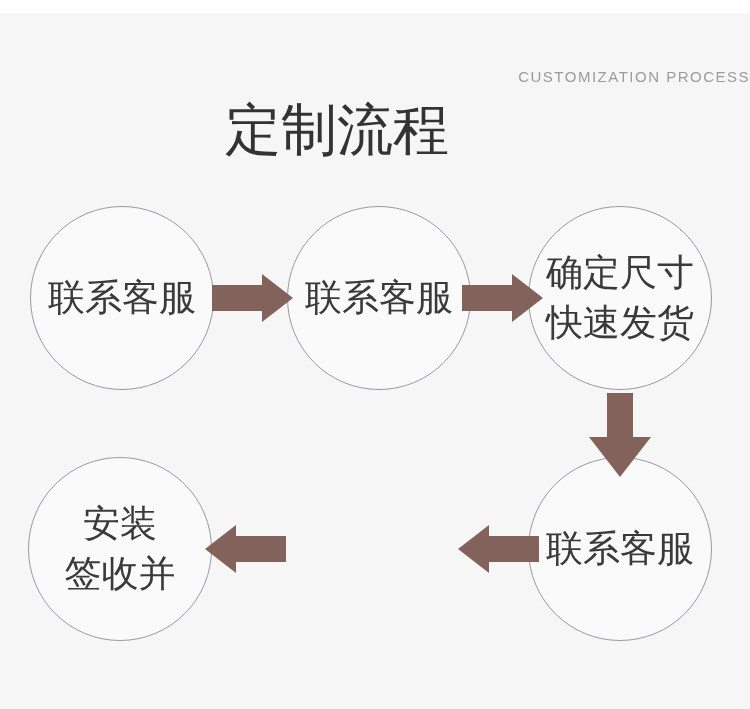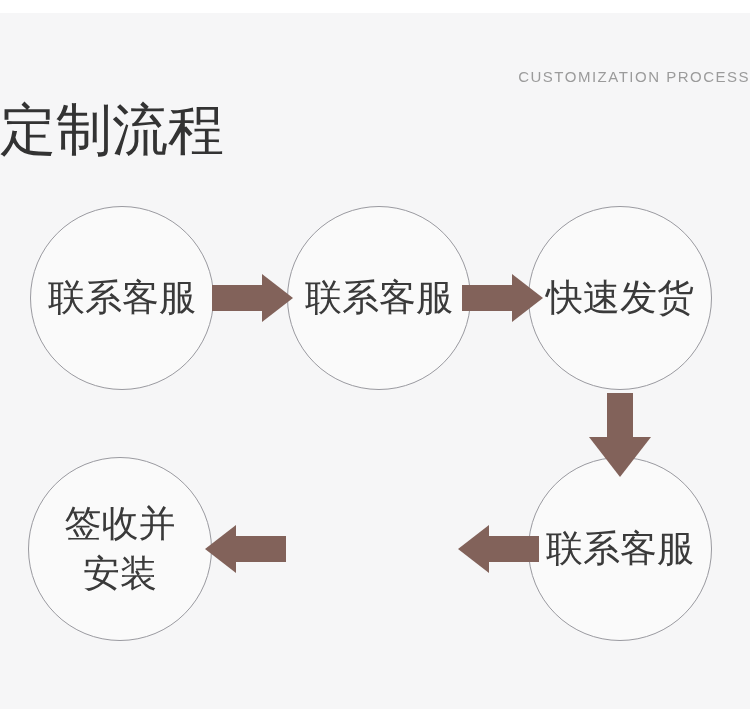--- a/index.html
+++ b/index.html
@@ -27,20 +27,21 @@
   }
   .subtitle{
     position:absolute;left:0;top:68px;width:750px;
     text-align:right;
     font-size:15px;
     letter-spacing:1.5px;
     color:var(--subtitle);
   }
   .title{
     position:absolute;left:0;top:98px;width:674px;
+    text-align:center;
     font-size:56px;
     line-height:64px;
     font-weight:500;
     color:var(--title);
   }
   .circle{
     position:absolute;
     width:184px;height:184px;
     border:1px solid var(--circle-border);
     border-radius:50%;
@@ -118,20 +119,21 @@
   <div class="circle c2">
     <span class="line">联系客服</span>
   </div>
 
   <div class="arrow a2">
     <div class="shaft-h"></div>
     <div class="head-right"></div>
   </div>
 
   <div class="circle c3">
+    <span class="line">确定尺寸</span>
     <span class="line">快速发货</span>
   </div>
 
   <div class="arrow-down">
     <div class="shaft-v"></div>
     <div class="head-down"></div>
   </div>
 
   <div class="circle c4">
     <span class="line">联系客服</span>
@@ -142,16 +144,16 @@
     <div class="shaft-h"></div>
   </div>
 
 
   <div class="arrow a5">
     <div class="head-left"></div>
     <div class="shaft-h"></div>
   </div>
 
   <div class="circle c6">
+    <span class="line">安装</span>
     <span class="line">签收并</span>
-    <span class="line">安装</span>
   </div>
 </div>
 
 </body></html>

